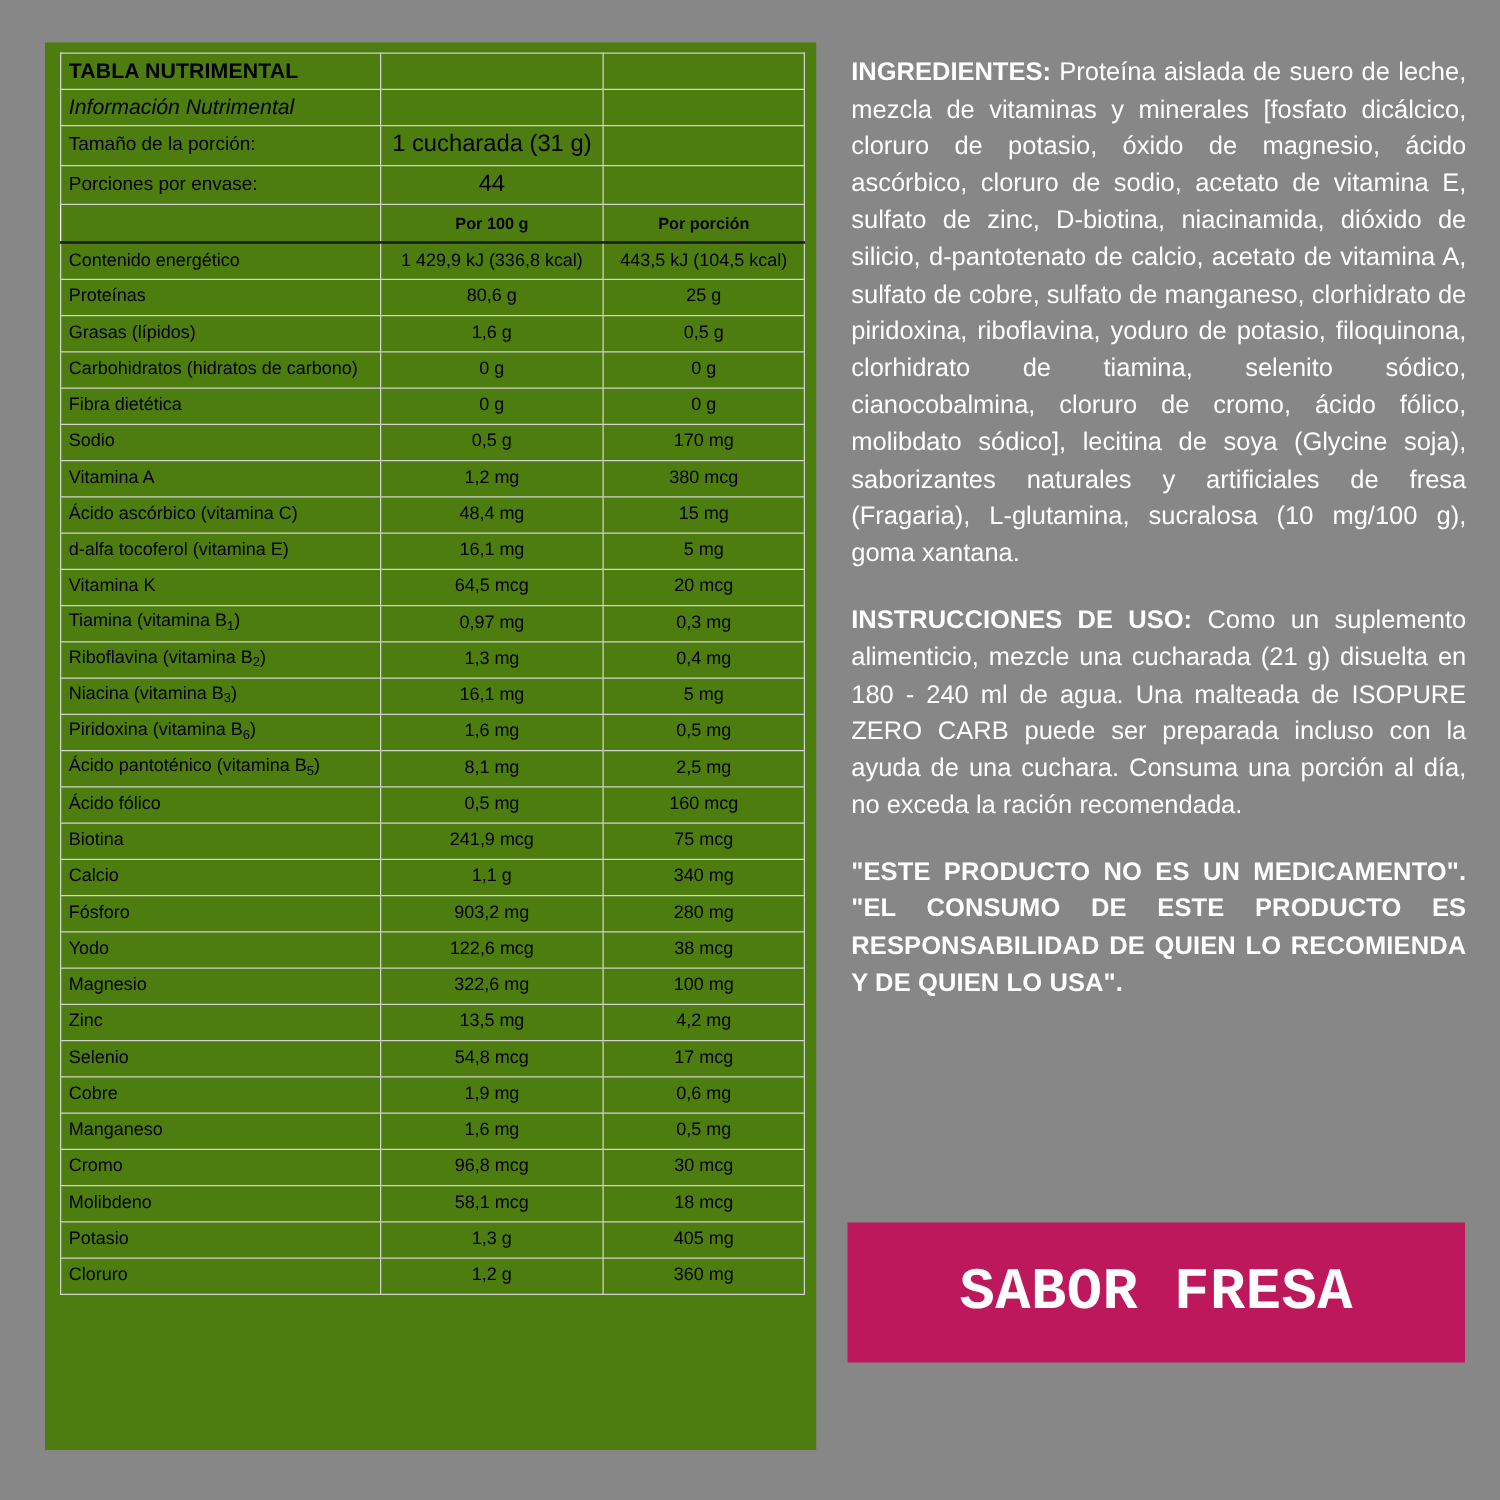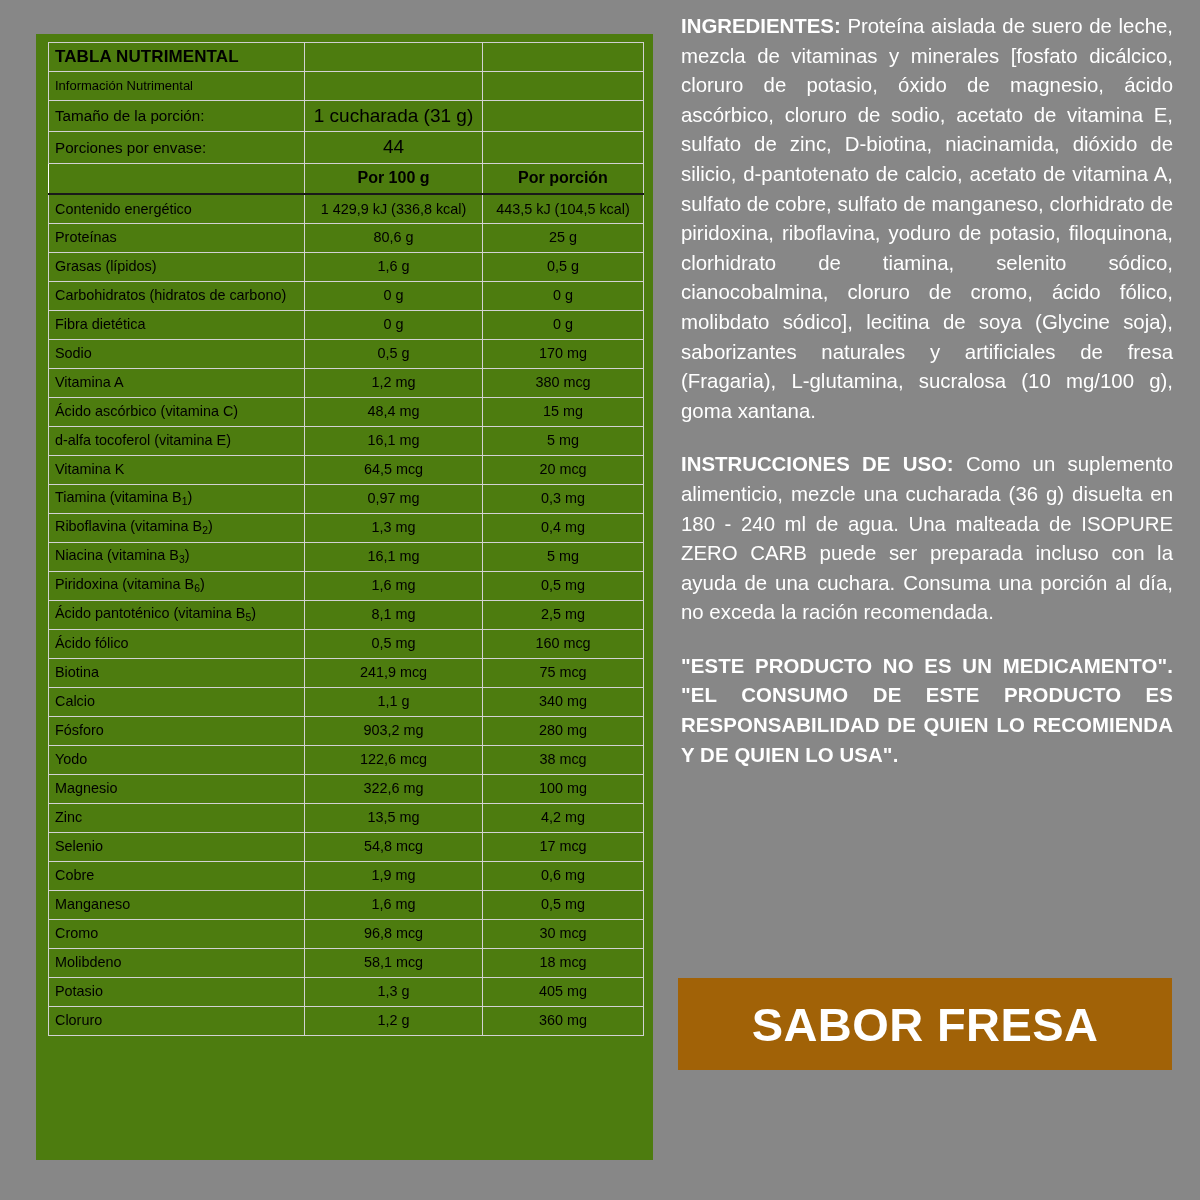--- a/index.html
+++ b/index.html
@@ -39,65 +39,66 @@
     padding: 4px 6px;
     height: 29px;
     vertical-align: middle;
     line-height: 1.18;
   }
   table.nut td.lbl { text-align: left; }
   table.nut td.val { text-align: center; }
   table.nut td.blank { border-left: 1px solid #d2d2d2; }
 
   tr.r-title td.lbl { font-weight: bold; font-size: 17px; letter-spacing: .1px; }
-  tr.r-info td.lbl { font-size: 13px; }
+  tr.r-info td.lbl { font-size: 17px; font-style: italic; }
   tr.r-portion td.lbl, tr.r-servings td.lbl { font-size: 15.2px; }
   tr.r-portion td.val, tr.r-servings td.val { font-size: 19px; }
 
-  tr.r-colhead td { font-weight: bold; font-size: 16px; height: 31px; }
+  tr.r-colhead td { font-weight: bold; font-size: 13px; height: 31px; }
   tr.r-colhead td.val { border-bottom: 2.5px solid #1a1a1a; }
   tr.r-colhead td.lbl { border-bottom: 2.5px solid #1a1a1a; border-left-color: #fff; border-top-color:#fff; }
 
   tr.r-first td { border-top: none; }
   td.two-line { height: 56px; }
   .indent { padding-left: 12px; display: inline-block; }
   sub { font-size: 0.72em; vertical-align: -0.28em; }
 
   
   tr.r-title td { border-top: 1px solid #cfcfcf; }
 
   
   .right {
     position: absolute;
-    left: 681px; top: 12px;
+    left: 681px; top: 44px;
     width: 492px;
   }
   .para {
     color: #ffffff;
     font-size: 20.4px;
     line-height: 29.6px;
     text-align: justify;
     text-justify: inter-word;
     margin-bottom: 24px;
     hyphens: manual;
   }
   .para b { font-weight: bold; }
   .para.disclaimer {
     font-weight: bold;
     letter-spacing: .1px;
     margin-top: 6px;
   }
   .banner {
     position: absolute;
     left: 678px; top: 978px;
-    width: 494px; height: 92px;
-    background: #a16207;
+    width: 494px; height: 112px;
+    background: #be185d;
     display: flex;
     align-items: center;
     justify-content: center;
+    font-family: Liberation Mono, monospace;
   }
   .banner span {
     color: #ffffff;
     font-weight: bold;
     font-size: 47px;
     letter-spacing: .4px;
     line-height: 1;
   }
 </style>
 </head>
@@ -288,21 +289,21 @@
           </tbody>
       </table>
     </div>
   </div>
 
   <div class="right">
     <p class="para">
       <b>INGREDIENTES:</b><span> Proteína aislada de suero de leche, mezcla de vitaminas y minerales [fosfato dicálcico, cloruro de potasio, óxido de magnesio, ácido ascórbico, cloruro de sodio, acetato de vitamina E, sulfato de zinc, D-biotina, niacinamida, dióxido de silicio, d-pantotenato de calcio, acetato de vitamina A, sulfato de cobre, sulfato de manganeso, clorhidrato de piridoxina, riboflavina, yoduro de potasio, filoquinona, clorhidrato de tiamina, selenito sódico, cianocobalmina, cloruro de cromo, ácido fólico, molibdato sódico], lecitina de soya (Glycine soja), saborizantes naturales y artificiales de fresa (Fragaria), L-glutamina, sucralosa (10 mg/100 g), goma xantana.</span>
     </p>
     <p class="para">
-      <b>INSTRUCCIONES DE USO:</b><span> Como un suplemento alimenticio, mezcle una cucharada (36 g) disuelta en 180 - 240 ml de agua. Una malteada de ISOPURE ZERO CARB puede ser preparada incluso con la ayuda de una cuchara. Consuma una porción al día, no exceda la ración recomendada.</span>
+      <b>INSTRUCCIONES DE USO:</b><span> Como un suplemento alimenticio, mezcle una cucharada (21 g) disuelta en 180 - 240 ml de agua. Una malteada de ISOPURE ZERO CARB puede ser preparada incluso con la ayuda de una cuchara. Consuma una porción al día, no exceda la ración recomendada.</span>
     </p>
     <p class="para disclaimer">"ESTE PRODUCTO NO ES UN MEDICAMENTO". "EL CONSUMO DE ESTE PRODUCTO ES RESPONSABILIDAD DE QUIEN LO RECOMIENDA Y DE QUIEN LO USA".</p>
   </div>
 
   <div class="banner">
     <span>SABOR FRESA</span>
   </div>
 
 </div>
 

